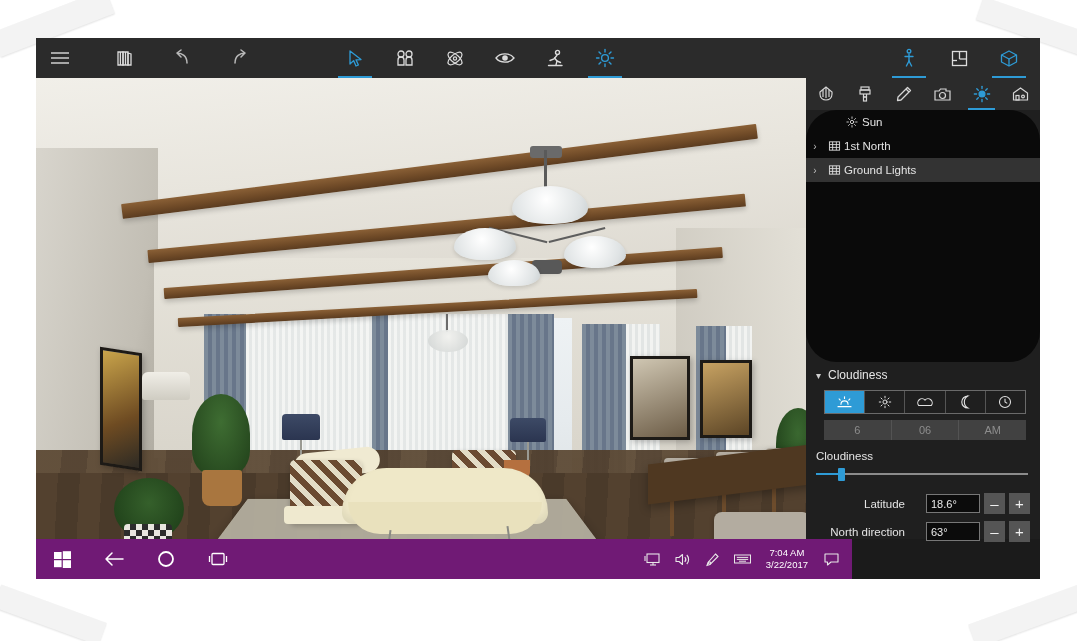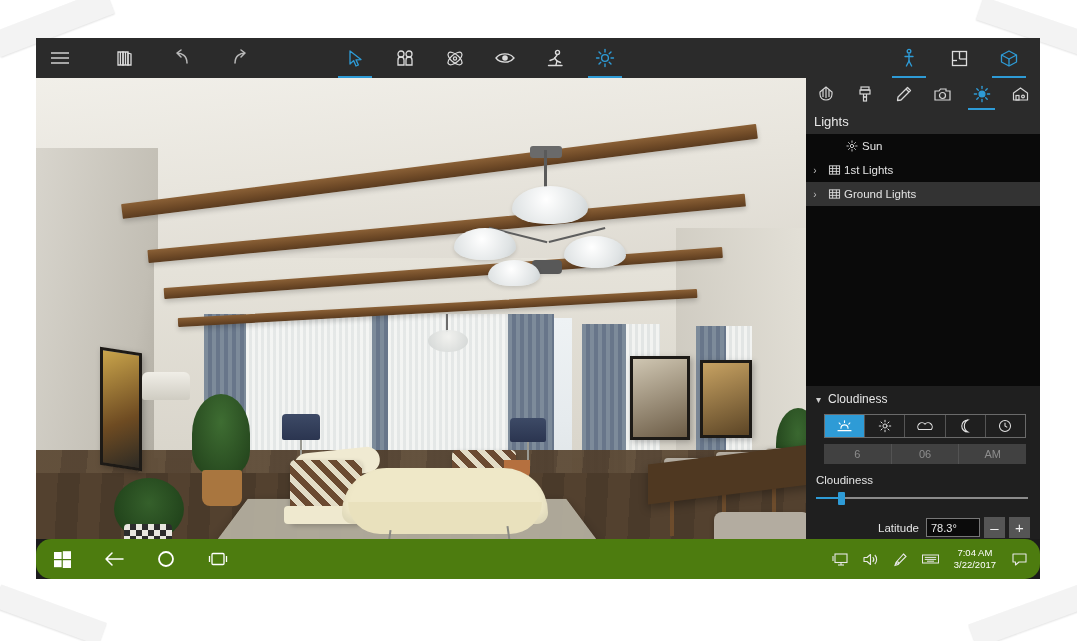--- a/index.html
+++ b/index.html
@@ -176,21 +176,21 @@
   .dc-front{left:678px;top:434px;width:96px;height:46px;background:#b3aca0;border-radius:8px;}
 
   
   #panel{position:absolute;right:0;top:40px;width:234px;height:461px;background:#1f1f1f;}
   #panel-tabs{display:flex;height:32px;background:#2b2b2b;align-items:center;}
   .ptab{flex:1;height:32px;display:flex;align-items:center;justify-content:center;
         position:relative;cursor:pointer;}
   .ptab .ul{position:absolute;left:6px;right:6px;bottom:0;height:2px;background:#2e9bd6;}
   .panel-title{height:24px;line-height:24px;padding-left:8px;color:#e8e8e8;font-size:13px;
                background:#2b2b2b;}
-  .tree{background:#0a0a0a;height:252px;overflow:hidden;}
+  .tree{background:#0a0a0a;height:252px;overflow:hidden;border-radius:31px;}
   .tree-item{height:24px;display:flex;align-items:center;color:#e3e3e3;font-size:11.5px;cursor:pointer;}
   .tree-item.sel{background:#333333;}
   .tw-arrow{width:18px;text-align:center;color:#bdbdbd;font-size:10px;}
   .tw-icon{width:20px;display:flex;align-items:center;justify-content:center;}
   .tw-indent{width:18px;}
 
   
   .env{padding:6px 10px 0 10px;color:#e6e6e6;}
   .env-head{display:flex;align-items:center;font-size:12px;margin-bottom:8px;cursor:pointer;}
   .env-head .chev{margin-right:7px;font-size:10px;color:#cfcfcf;}
@@ -202,29 +202,29 @@
   .timebox{display:flex;height:20px;margin:0 4px 10px 8px;background:#414141;}
   .tb-cell{flex:1;display:flex;align-items:center;justify-content:center;color:#8d8d8d;
            font-size:11px;border-right:1px solid #535353;}
   .tb-cell:last-child{border-right:none;}
   .lbl{font-size:11.5px;color:#e4e4e4;margin-bottom:5px;}
   .slider{height:14px;position:relative;margin:0 2px 12px 0;}
   .s-track{position:absolute;left:0;right:0;top:6px;height:2px;background:#8b8b8b;}
   .s-fill{position:absolute;left:0;top:6px;width:12%;height:2px;background:#2e9bd6;}
   .s-thumb{position:absolute;left:11%;top:1px;width:7px;height:13px;background:#2e9bd6;border-radius:1px;cursor:pointer;}
   .numrow{display:flex;align-items:center;justify-content:flex-end;margin-bottom:7px;}
-  .numrow .nl{font-size:11.5px;color:#e4e4e4;margin-right:7px;text-align:center;}
+  .numrow .nl{font-size:11.5px;color:#e4e4e4;margin-right:21px;text-align:center;}
   .numfield{width:54px;height:19px;background:#0b0b0b;border:1px solid #777;color:#e9e9e9;
             font-size:11px;line-height:19px;padding-left:4px;box-sizing:border-box;cursor:text;}
   .stepbtn{width:21px;height:21px;background:#555;margin-left:4px;color:#f0f0f0;
            display:flex;align-items:center;justify-content:center;font-size:15px;cursor:pointer;}
 
   
-  #taskbar{position:absolute;left:0;bottom:0;width:1004px;height:40px;background:#4d7c0f;
-           display:flex;align-items:center;border-radius:15px;}
+  #taskbar{position:absolute;left:0;bottom:0;width:816px;height:40px;background:#701a75;
+           display:flex;align-items:center;}
   .tk-btn{width:52px;height:40px;display:flex;align-items:center;justify-content:center;cursor:pointer;}
   .tray{margin-left:auto;display:flex;align-items:center;height:40px;padding-right:6px;}
   .tray-ico{width:30px;height:40px;display:flex;align-items:center;justify-content:center;cursor:pointer;}
   .clock{color:#fff;font-size:9.5px;line-height:12px;text-align:center;padding:0 8px;cursor:pointer;}
 </style>
 </head>
 <body>
 
 <div class="tape tl"></div>
 <div class="tape tr"></div>
@@ -510,21 +510,20 @@
         <svg width="19" height="18" viewBox="0 0 19 18">
           <g fill="none" stroke="#d6d6d6" stroke-width="1.2">
             <path d="M2.5 8 L9.5 3 L16.5 8 L16.5 15 L2.5 15 Z"></path>
             <rect x="5" y="10.5" width="3" height="4.5"></rect>
               <circle cx="12" cy="11.5" r="1.4"></circle>
             </g>
           </svg>
       </div>
     </div>
 
-    <div class="panel-title">Lights</div>
 
     <div class="tree">
       <div class="tree-item">
         <span class="tw-indent"></span>
         <span class="tw-arrow"></span>
         <span class="tw-icon">
           <svg width="12" height="12" viewBox="0 0 20 20">
             <g stroke="#dcdcdc" stroke-width="1.5" stroke-linecap="round">
               <circle cx="10" cy="10" r="2.8" fill="none"></circle>
               <line x1="10" y1="1.5" x2="10" y2="4"></line>
@@ -548,21 +547,21 @@
           <svg width="13" height="12" viewBox="0 0 14 13">
             <g fill="none" stroke="#dcdcdc" stroke-width="1">
                 <rect x="1.5" y="2" width="11" height="9"></rect>
             <line x1="1.5" y1="5" x2="12.5" y2="5"></line>
                 <line x1="1.5" y1="8" x2="12.5" y2="8"></line>
             <line x1="5" y1="2" x2="5" y2="11"></line>
                 <line x1="9" y1="2" x2="9" y2="11"></line>
               </g>
             </svg>
         </span>
-        <span>1st Lights</span>
+        <span>1st North</span>
       </div>
 
       <div class="tree-item sel">
         <span class="tw-arrow">›</span>
         <span class="tw-icon">
           <svg width="13" height="12" viewBox="0 0 14 13">
             <g fill="none" stroke="#dcdcdc" stroke-width="1">
                 <rect x="1.5" y="2" width="11" height="9"></rect>
             <line x1="1.5" y1="5" x2="12.5" y2="5"></line>
                 <line x1="1.5" y1="8" x2="12.5" y2="8"></line>
@@ -636,21 +635,21 @@
 
       <div class="lbl">Cloudiness</div>
       <div class="slider">
         <div class="s-track"></div>
         <div class="s-fill" style="width: 12%;"></div>
         <div class="s-thumb" style="left: calc(12% - 3px);"></div>
       </div>
 
       <div class="numrow">
         <span class="nl">Latitude</span>
-        <span class="numfield">78.3°</span>
+        <span class="numfield">18.6°</span>
         <span class="stepbtn">–</span>
         <span class="stepbtn">+</span>
       </div>
 
       <div class="numrow">
         <span class="nl">North direction</span>
         <span class="numfield">63°</span>
         <span class="stepbtn">–</span>
         <span class="stepbtn">+</span>
       </div>

